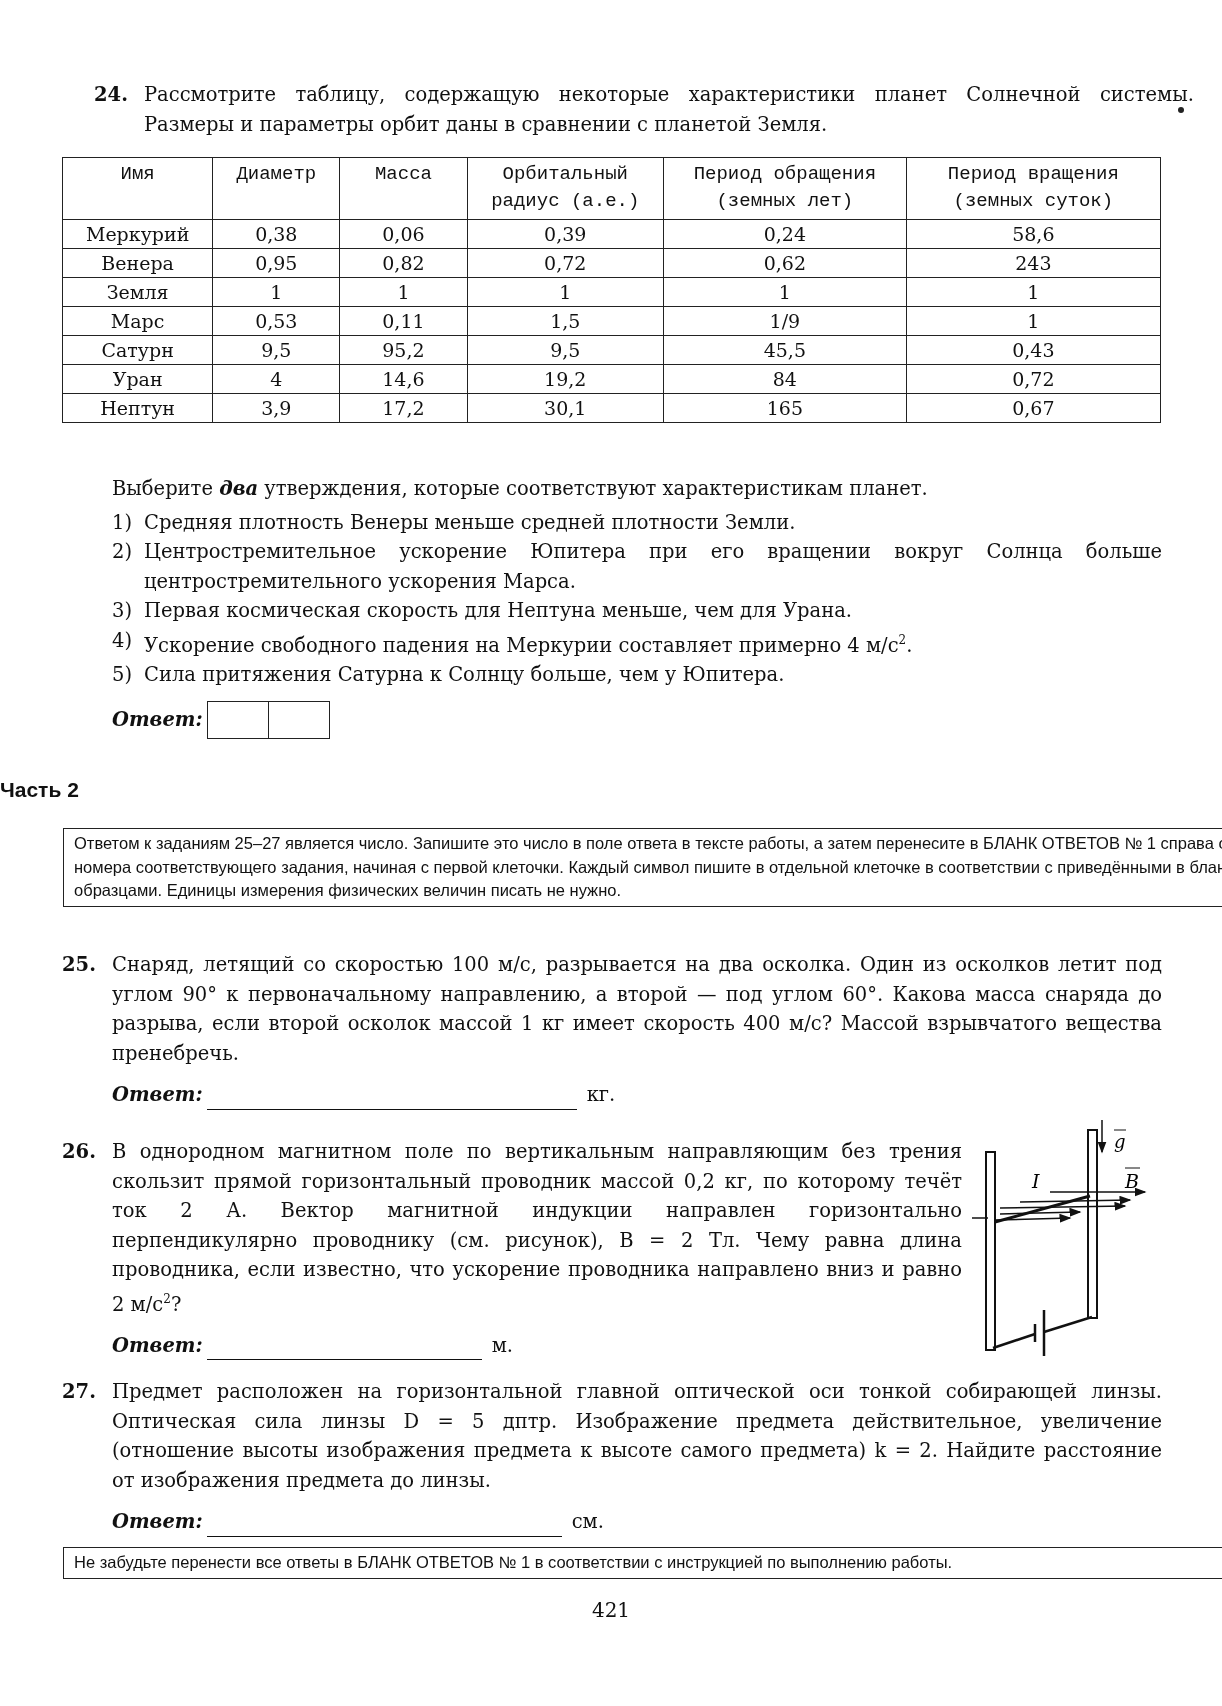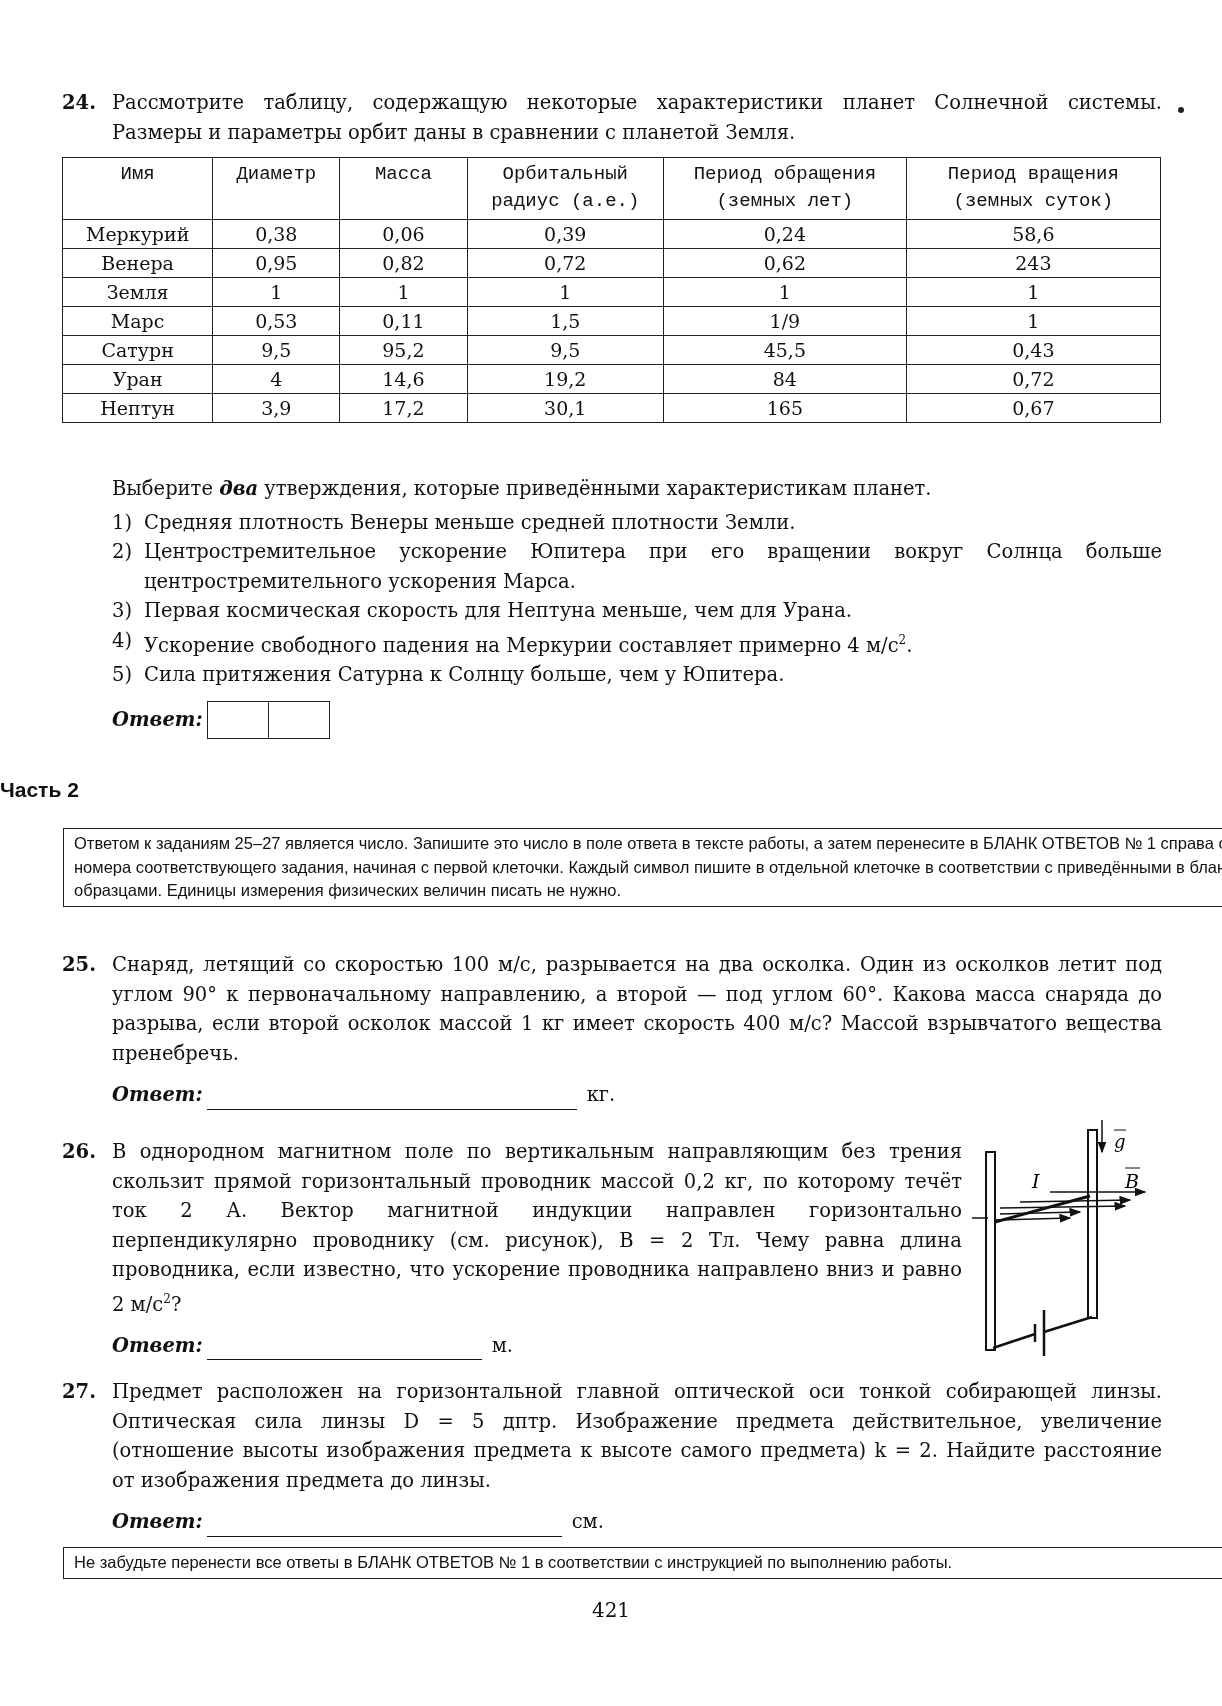--- a/index.html
+++ b/index.html
@@ -40,21 +40,21 @@
       font-size: 16.5px; line-height: 23.5px; padding: 3px 10px; box-sizing: border-box;
     }
     .page-num { position: absolute; top: 1598px; width: 1222px; text-align: center; font-size: 20px; }
     sup { font-size: 12px; }
     .figure { position: absolute; left: 960px; top: 1120px; width: 200px; height: 250px; }
     .speck { position: absolute; width: 4px; height: 4px; background: #222; border-radius: 50%; }
   </style>
 </head>
 <body>
 
-<div class="task" style="top:88px;">
+<div class="task" style="top:80px;margin-left:32px;">
   <span class="num">24.</span>
   <div class="body">
     <p>Рассмотрите таблицу, содержащую некоторые характеристики планет Солнечной системы. Размеры и параметры орбит даны в сравнении с планетой Земля.</p>
   </div>
 </div>
 
 <table class="planets">
   <thead>
     <tr>
       <th style="width:13%">Имя</th>
@@ -121,21 +121,21 @@
         <td>30,1</td>
         <td>165</td>
         <td>0,67</td>
       </tr>
     </tbody>
 </table>
 
 <div class="task" style="top:474px;">
   <div class="body">
     <p>
-      <span>Выберите </span><b><i>два</i></b><span> утверждения, которые приведёнными характеристикам планет.</span>
+      <span>Выберите </span><b><i>два</i></b><span> утверждения, которые соответствуют характеристикам планет.</span>
     </p>
     <ul class="options">
       <li>
           <span class="n">1)</span>
           <span class="t">Средняя плотность Венеры меньше средней плотности Земли.</span>
         </li>
       <li>
           <span class="n">2)</span>
           <span class="t">Центростремительное ускорение Юпитера при его вращении вокруг Солнца больше центростремительного ускорения Марса.</span>
         </li>

